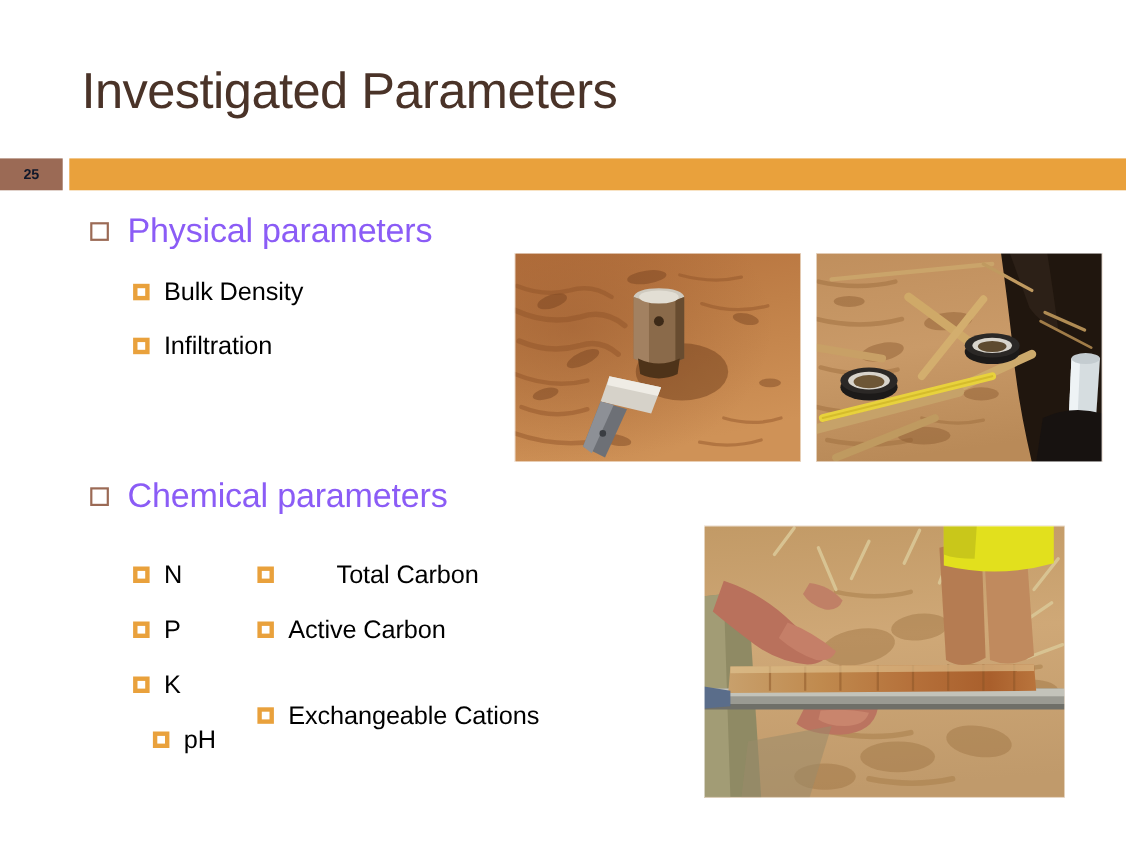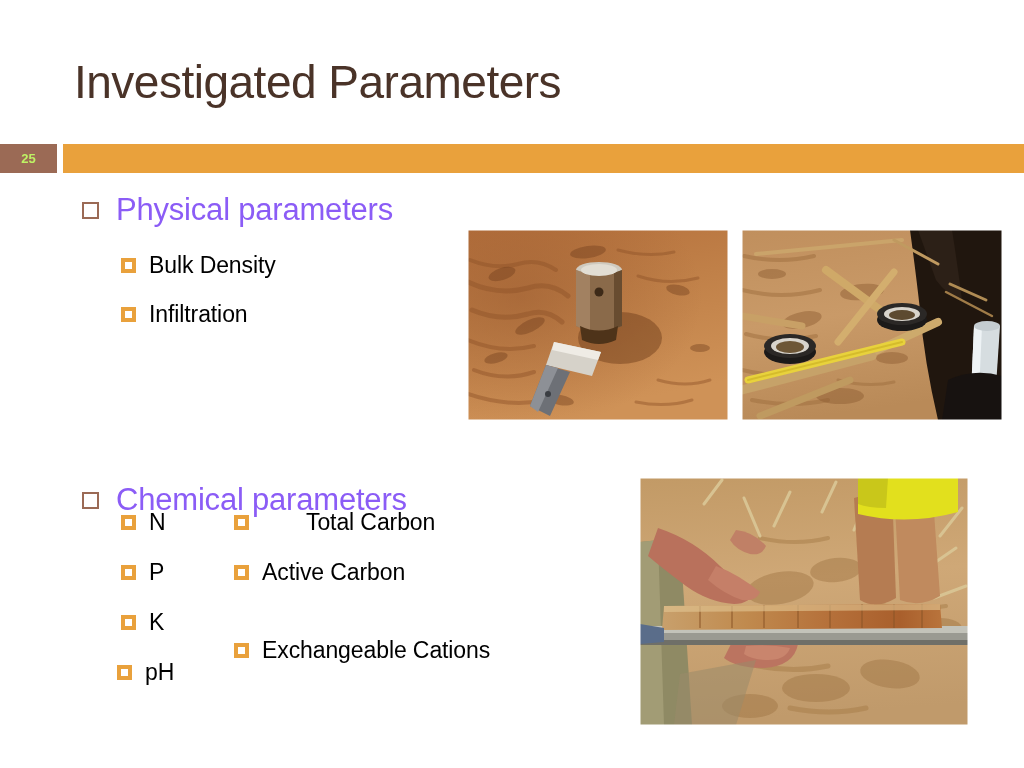--- a/index.html
+++ b/index.html
@@ -32,21 +32,21 @@
     position: absolute;
     left: 0px; top: 144px;
     width: 57px; height: 29px;
     background: #9b6a55;
   }
   .slide-number {
     position: absolute;
     left: 0; top: 0;
     width: 57px; height: 29px;
     display: flex; align-items: center; justify-content: center;
-    color: #bef264;
+    color: #0f172a;
     font-size: 13px;
     font-weight: bold;
   }
   .accent-bar {
     position: absolute;
     left: 63px; top: 144px;
     width: 961px; height: 29px;
     background: #e9a13c;
   }
 
@@ -130,21 +130,21 @@
       <span class="l2-text">Bulk Density</span>
     </div>
 
     <div class="l2-item" style="left:121px; top:301px;">
       <span class="l2-bullet">
           <i></i>
         </span>
       <span class="l2-text">Infiltration</span>
     </div>
 
-    <div class="l1-item" style="left:82px; top:482px;justify-content:flex-end;">
+    <div class="l1-item" style="left:82px; top:433px;justify-content:flex-end;">
       <span class="l1-bullet"></span>
       <span class="l1-text">Chemical parameters</span>
     </div>
 
     <div class="l2-item" style="left:121px; top:509px;">
       <span class="l2-bullet">
           <i></i>
         </span>
       <span class="l2-text">N</span>
     </div>
@@ -153,21 +153,21 @@
           <i></i>
         </span>
       <span class="l2-text">P</span>
     </div>
     <div class="l2-item" style="left:121px; top:609px;">
       <span class="l2-bullet">
           <i></i>
         </span>
       <span class="l2-text">K</span>
     </div>
-    <div class="l2-item" style="left:117px; top:659px;">
+    <div class="l2-item" style="left:139px; top:659px;">
       <span class="l2-bullet">
           <i></i>
         </span>
       <span class="l2-text">pH</span>
     </div>
 
     <div class="l2-item" style="left:234px; top:509px;gap:44px;">
       <span class="l2-bullet">
           <i></i>
         </span>

